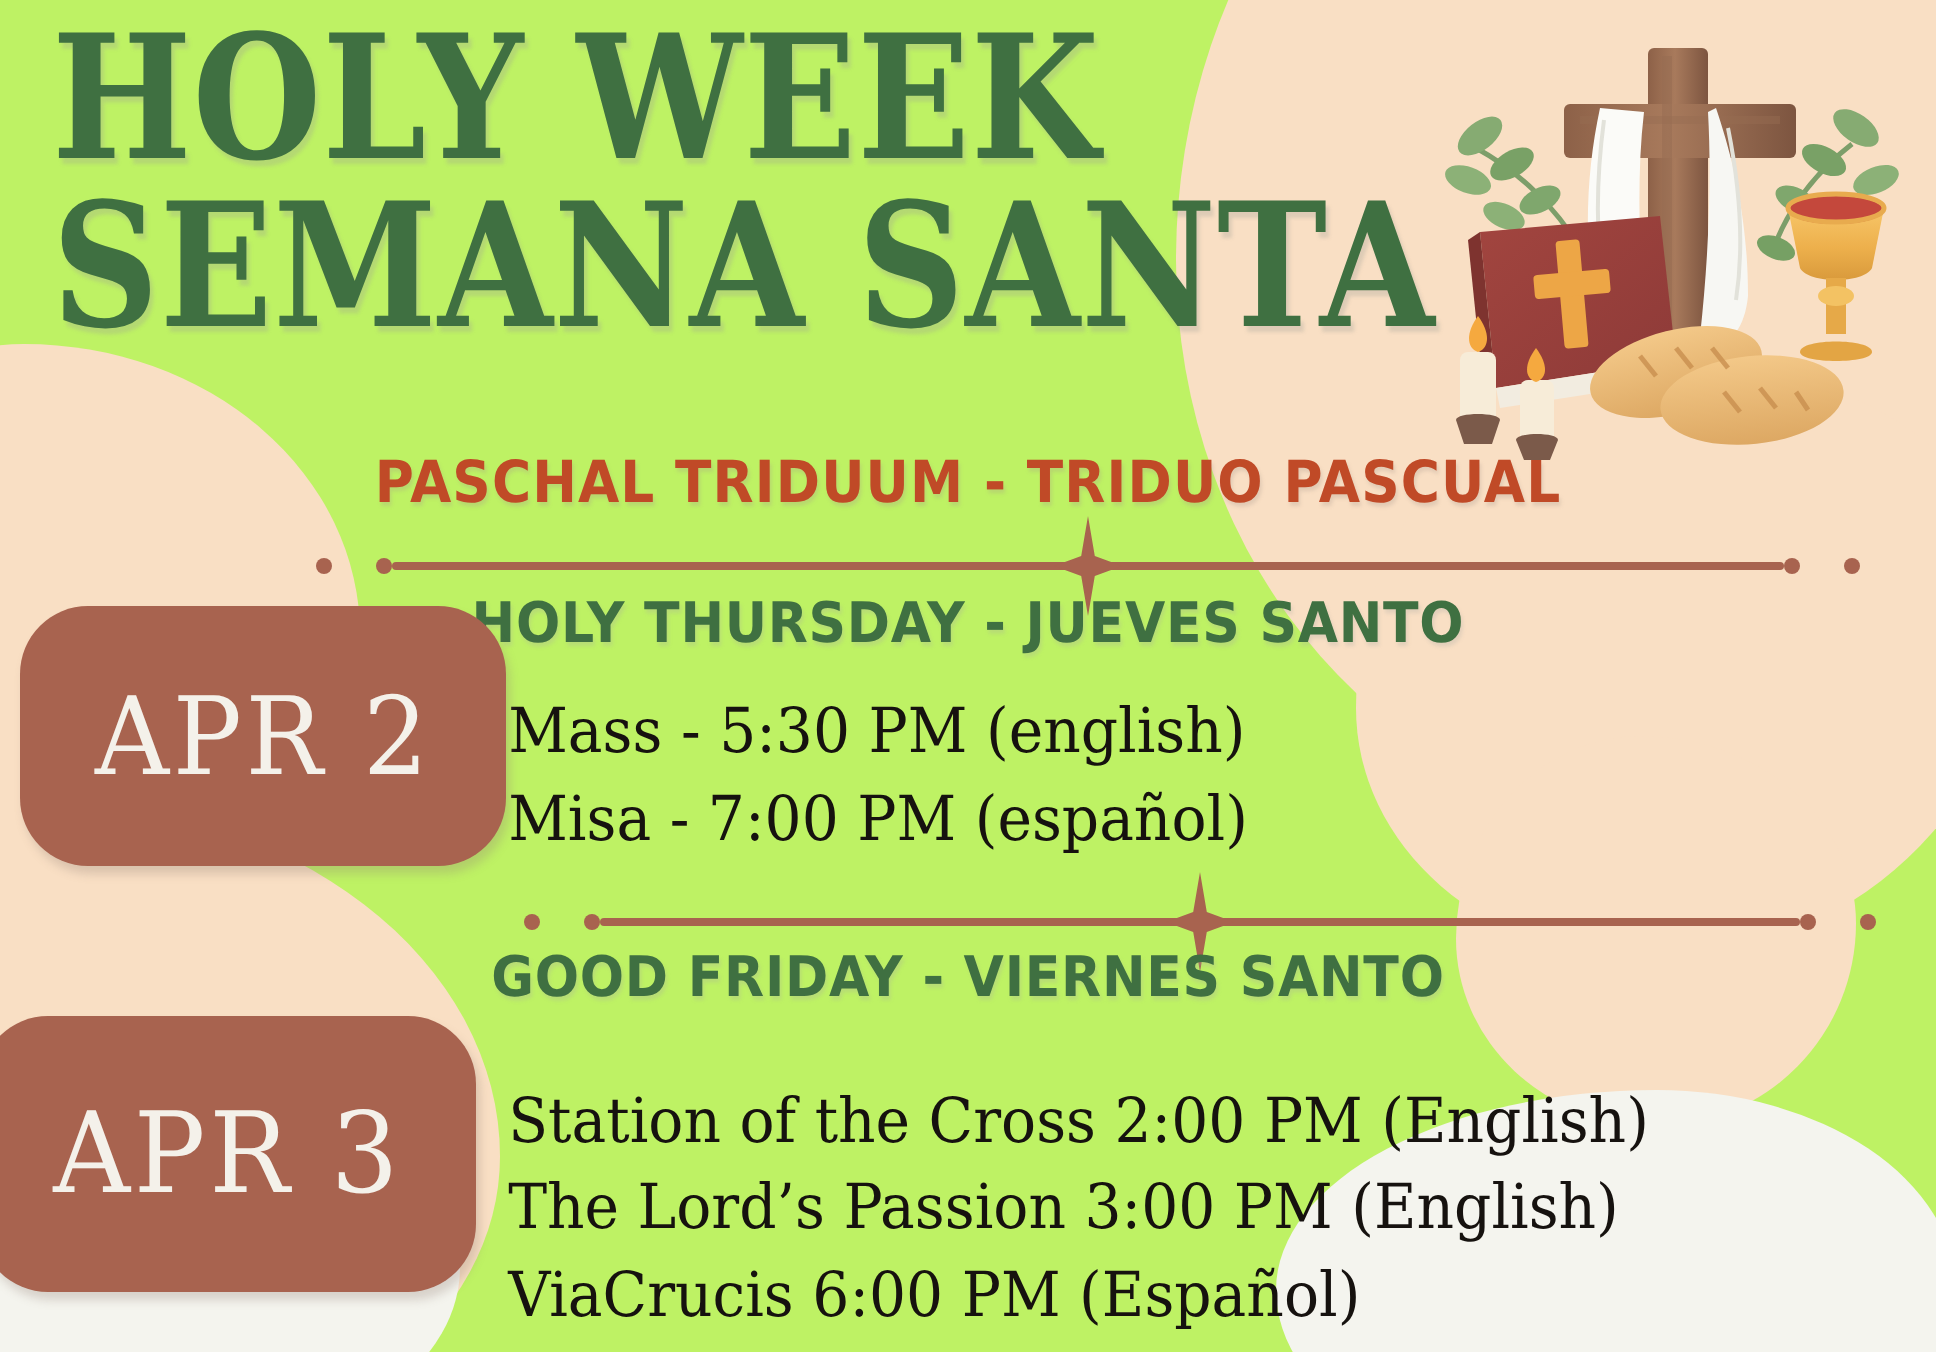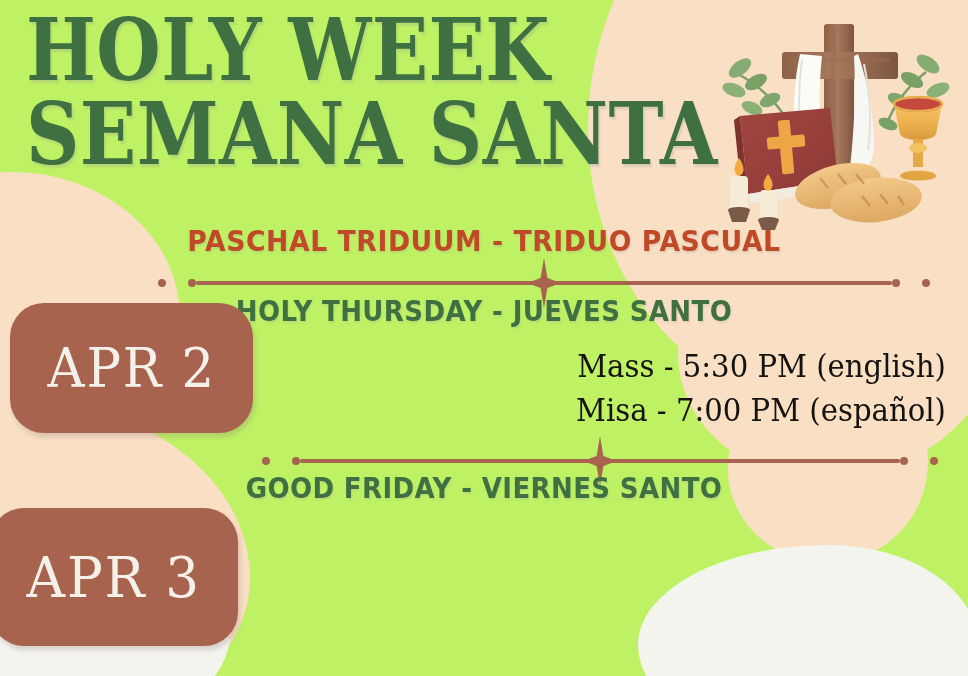--- a/index.html
+++ b/index.html
@@ -155,21 +155,21 @@
   #badge-apr3{
     left:-10px;top:508px;width:248px;height:138px;
     font-size:56px;
     letter-spacing:2px;
   }
   .badge-text{transform:scaleX(0.95);display:block;}
 
   
   .schedule{
     position:absolute;left:232px;width:736px;
-    text-align:right;
+    text-align:left;
     z-index:7;
     color:#16120f;
     font-family:"DejaVu Serif", serif;
     font-weight:400;
   }
   #schedule-thursday{top:344px;font-size:31px;line-height:1.42;}
   #schedule-friday{top:540px;font-size:31px;line-height:1.40;}
   .schedule-line{white-space:nowrap;transform:scaleX(0.94);}
 
   
@@ -242,20 +242,25 @@
     </div>
     <div class="spacer-r"></div>
   </div>
 
   <div class="section-heading" id="heading-friday">GOOD FRIDAY  - VIERNES SANTO</div>
 
   <div class="date-badge" id="badge-apr3">
     <span class="badge-text">APR 3</span>
   </div>
 
+  <div class="schedule" id="schedule-friday">
+    <div class="schedule-line">Station of the Cross 2:00 PM  (English)</div>
+    <div class="schedule-line">The Lord’s Passion  3:00 PM (English)</div>
+    <div class="schedule-line">ViaCrucis 6:00 PM (Español)</div>
+  </div>
 
   <div id="illustration">
     <svg viewBox="0 0 262 222" xmlns="http://www.w3.org/2000/svg">
       <defs>
         <linearGradient id="woodg" x1="0" y1="0" x2="1" y2="0">
           <stop offset="0%" stop-color="#8d6148"></stop>
           <stop offset="45%" stop-color="#a87a5c"></stop>
           <stop offset="100%" stop-color="#7d5540"></stop>
         </linearGradient>
         <linearGradient id="goldg" x1="0" y1="0" x2="0" y2="1">

